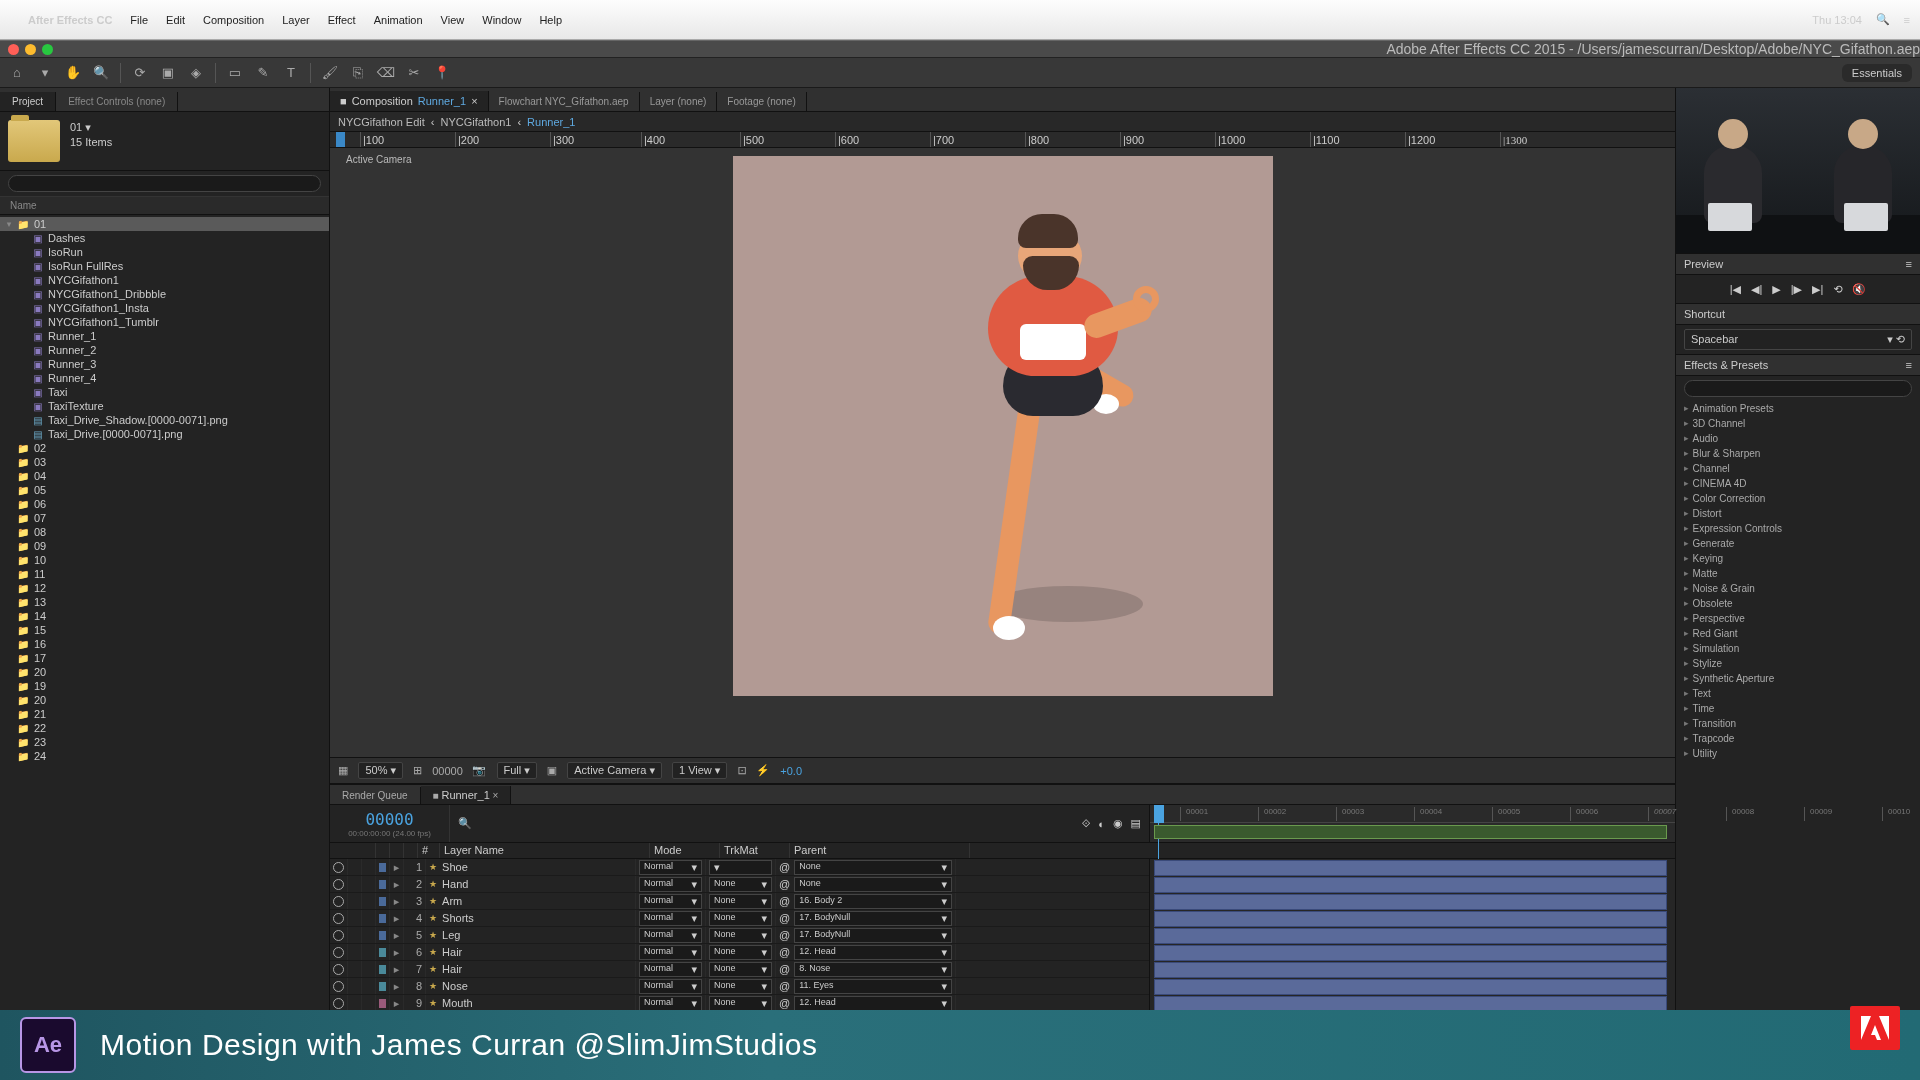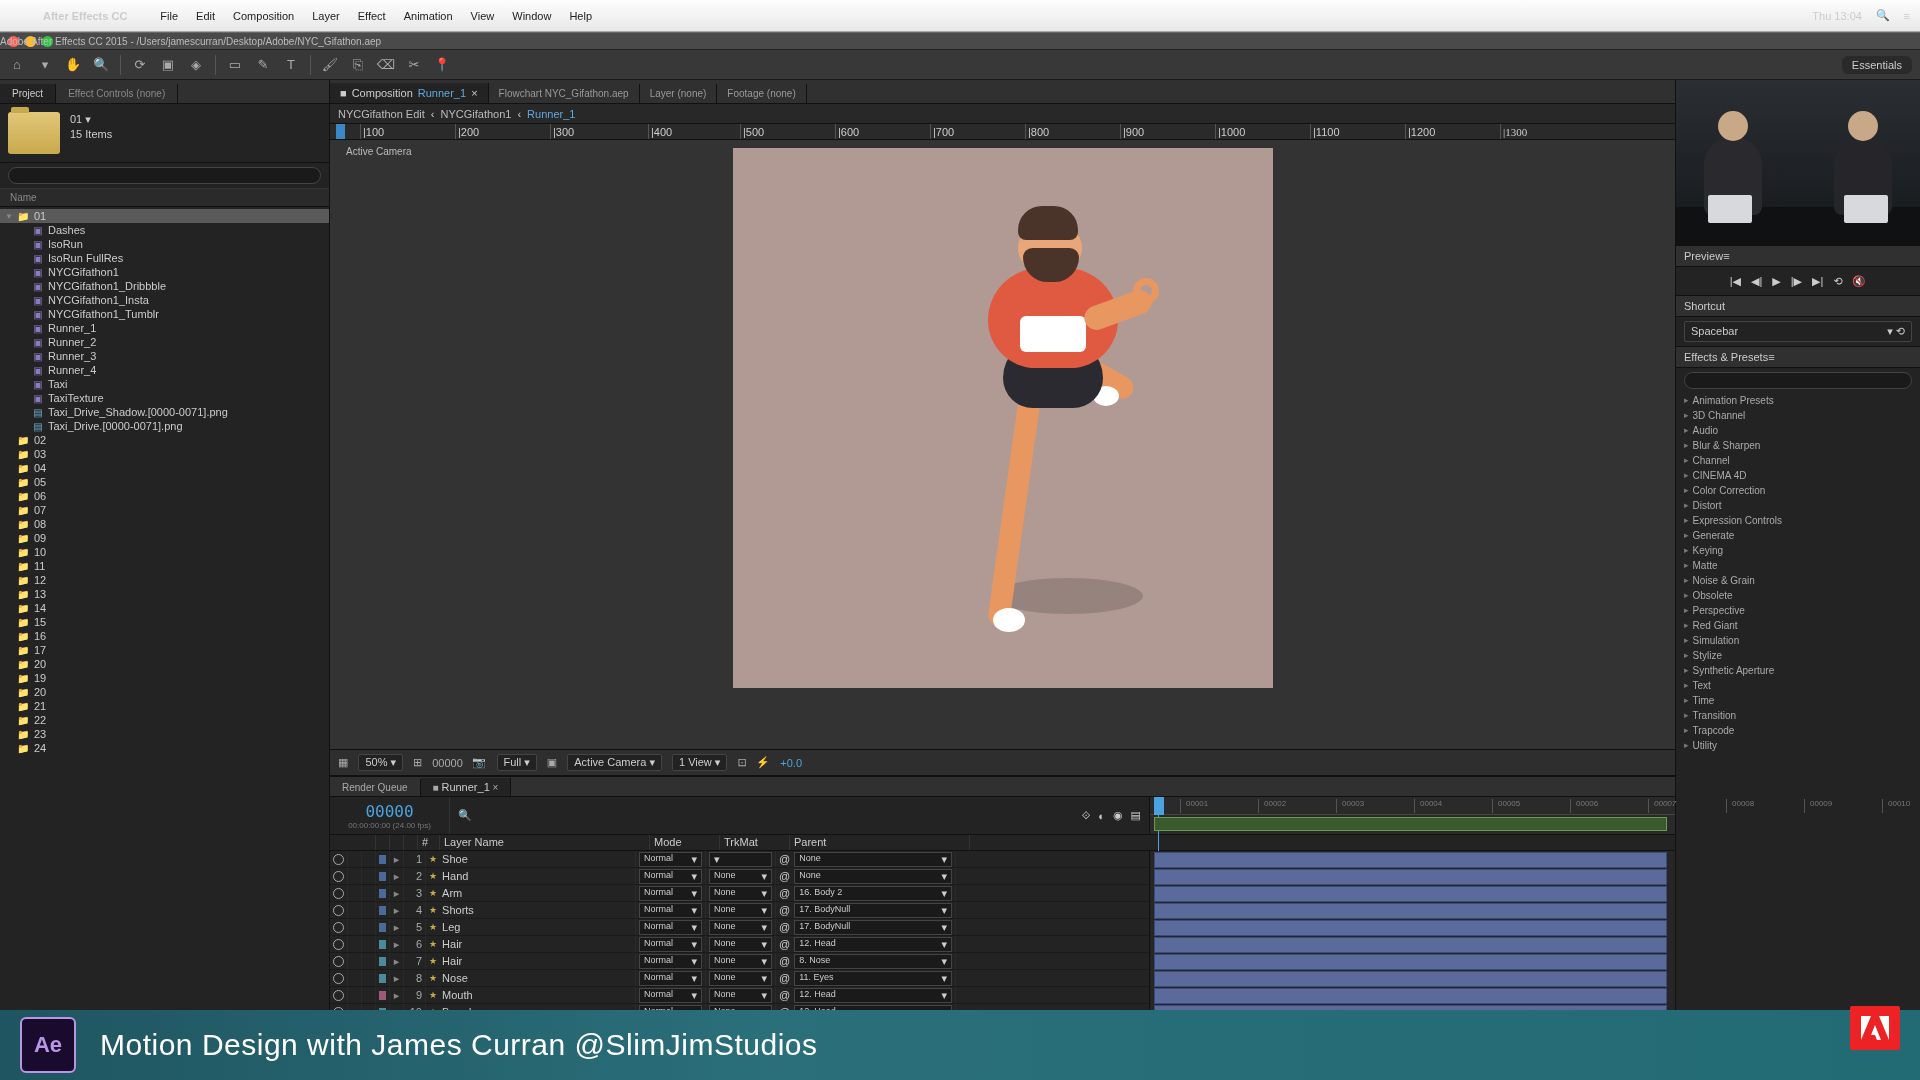--- a/index.html
+++ b/index.html
@@ -1,28 +1,28 @@
 <!DOCTYPE html>
 <html><head>
 <meta charset="utf-8">
 <style>
 * { margin:0; padding:0; box-sizing:border-box; font-family:"Lucida Grande","Segoe UI",sans-serif; font-size:11px; color:#ccc; user-select:none; }
 body { background:#1e1e1e; width:1920px; height:1080px; overflow:hidden; position:relative; }
 
-.mac-menu { height:32px; background:linear-gradient(#fdfdfd,#e8e8e8); display:flex; align-items:center; padding:0 10px; gap:33px; color:#222; border-bottom:1px solid #aaa; }
+.mac-menu { height:40px; background:linear-gradient(#fdfdfd,#e8e8e8); display:flex; align-items:center; padding:0 10px; gap:18px; color:#222; border-bottom:1px solid #aaa; }
 .mac-menu .apple { font-size:14px; }
 .mac-menu .app-name { font-weight:bold; }
 .mac-menu .spacer { flex:1; }
 .mac-menu .right { display:flex; gap:14px; align-items:center; font-size:12px; }
 
 .titlebar { height:18px; background:#4a4a4a; border-top:1px solid #666; border-bottom:1px solid #222; display:flex; align-items:center; position:relative; }
 .traffic { display:flex; gap:6px; padding-left:8px; }
 .traffic span { width:11px; height:11px; border-radius:50%; display:block; }
 .tl-r{background:#ff5f57}.tl-y{background:#febc2e}.tl-g{background:#28c840}
-.titlebar .title { position:absolute; left:0; right:0; text-align:left; font-size:10px; color:#bbb; }
+.titlebar .title { position:absolute; left:0; right:0; text-align:right; font-size:14px; color:#bbb; }
 
 .toolbar { height:30px; background:#383838; border-bottom:1px solid #1a1a1a; display:flex; align-items:center; padding:0 8px; gap:10px; }
 .toolbar .tool { width:18px; height:18px; display:flex; align-items:center; justify-content:center; color:#aaa; font-size:13px; }
 .toolbar .sep { width:1px; height:20px; background:#555; }
 .toolbar .right { margin-left:auto; background:#2a2a2a; padding:3px 10px; border-radius:6px; }
 
 .workspace { display:flex; height:calc(100% - 22px - 18px - 30px - 70px); }
 
 
 .project-panel { width:330px; background:#232323; border-right:1px solid #111; display:flex; flex-direction:column; }
@@ -123,21 +123,21 @@
 
 .right-panels { width:245px; background:#232323; border-left:1px solid #111; display:flex; flex-direction:column; }
 .webcam { height:165px; background:#000; display:flex; align-items:center; justify-content:center; color:#444; position:relative; overflow:hidden; }
 .webcam-scene { position:absolute; inset:0; background:linear-gradient(#2b2f34,#14171a); }
 .desk { position:absolute; bottom:0; left:0; right:0; height:38px; background:#0f1113; }
 .person { position:absolute; bottom:30px; width:58px; height:78px; border-radius:28px 28px 8px 8px; }
 .p1 { left:28px; background:#2a2a2e; } .p2 { right:28px; background:#26262a; }
 .phead { position:absolute; top:-26px; left:14px; width:30px; height:30px; background:#c8a887; border-radius:50%; }
 .laptop { position:absolute; bottom:22px; width:44px; height:28px; background:#d7d9dc; border-radius:2px; }
 .l1 { left:32px; } .l2 { right:32px; }
-.panel-h { padding:4px 8px; background:#303030; border-top:1px solid #111; border-bottom:1px solid #111; font-size:10px; display:flex; justify-content:flex-start; }
+.panel-h { padding:4px 8px; background:#303030; border-top:1px solid #111; border-bottom:1px solid #111; font-size:10px; display:flex; justify-content:space-between; }
 .preview-ctrl { height:28px; display:flex; align-items:center; justify-content:center; gap:10px; font-size:12px; color:#aaa; }
 .shortcut-row { padding:4px 8px; }
 .shortcut-row .dd { width:100%; display:flex; justify-content:space-between; padding:3px 6px; }
 .ep-search { padding:4px 8px; }
 .ep-search input { width:100%; background:#1a1a1a; border:1px solid #444; border-radius:10px; padding:2px 8px; font-size:10px; }
 .ep-list { flex:1; overflow:auto; }
 .ep-item { padding:2px 8px; font-size:10px; color:#aaa; display:flex; gap:4px; }
 .ep-item:before { content:"▸"; color:#777; font-size:9px; }
 
 
@@ -425,21 +425,21 @@
         <span>‹</span>
       <span class="bc">NYCGifathon1</span>
         <span>‹</span>
       <span class="bc active">Runner_1</span>
     </div>
     <div class="ruler" id="comp-ruler">
       <div class="playhead-top"></div>
     <div class="tick" style="left: 30px;">|100</div>
         <div class="tick" style="left: 125px;">|200</div>
         <div class="tick" style="left: 220px;">|300</div>
-        <div class="tick" style="left: 318px;">|400</div>
+        <div class="tick" style="left: 311px;">|400</div>
         <div class="tick" style="left: 410px;">|500</div>
         <div class="tick" style="left: 505px;">|600</div>
         <div class="tick" style="left: 600px;">|700</div>
         <div class="tick" style="left: 695px;">|800</div>
         <div class="tick" style="left: 790px;">|900</div>
         <div class="tick" style="left: 885px;">|1000</div>
         <div class="tick" style="left: 980px;">|1100</div>
         <div class="tick" style="left: 1075px;">|1200</div>
         <div class="tick" style="left: 1170px; font-family: Liberation Serif, serif;">|1300</div>
       </div>

